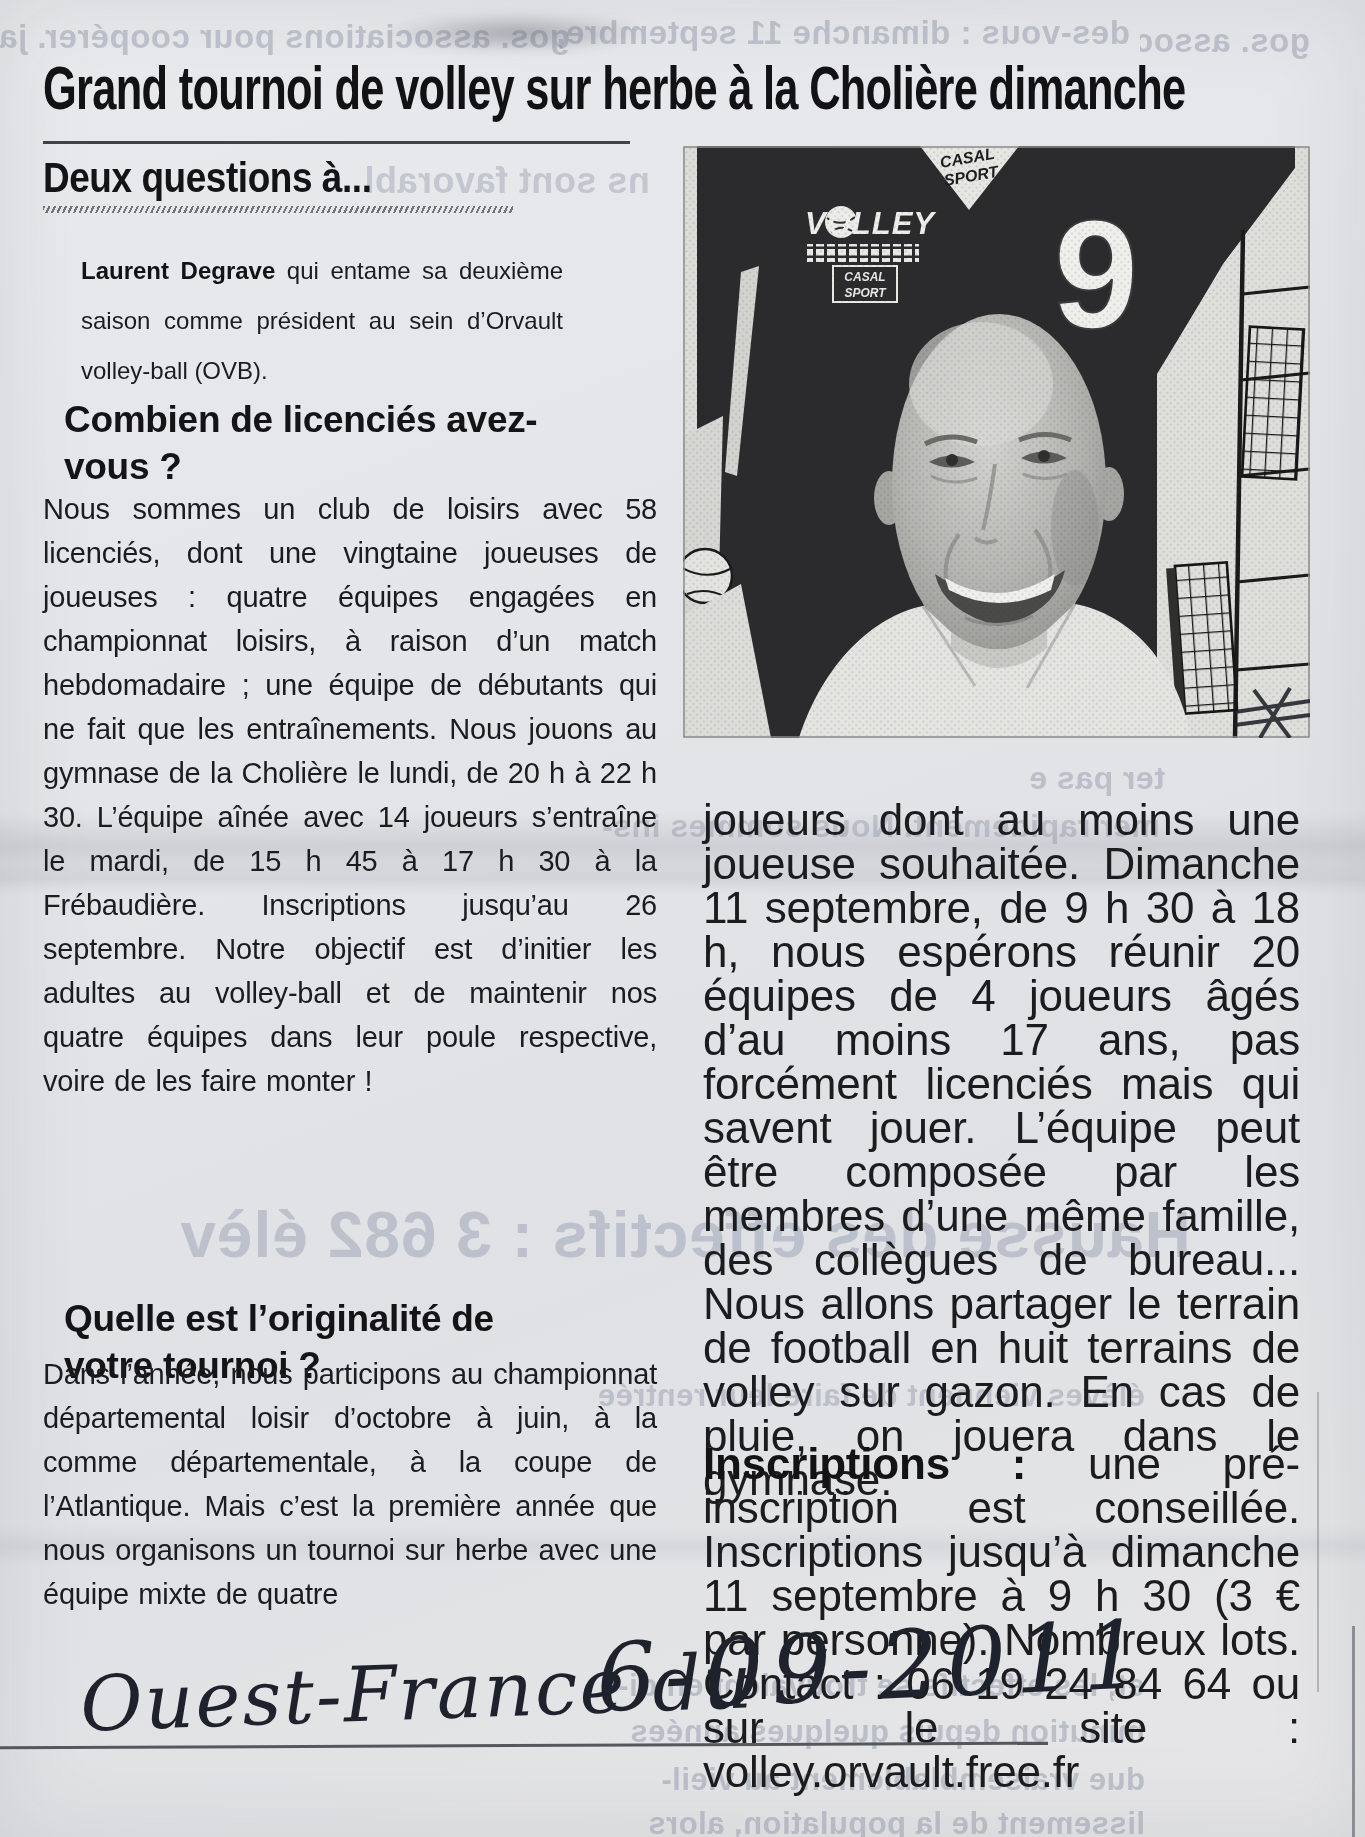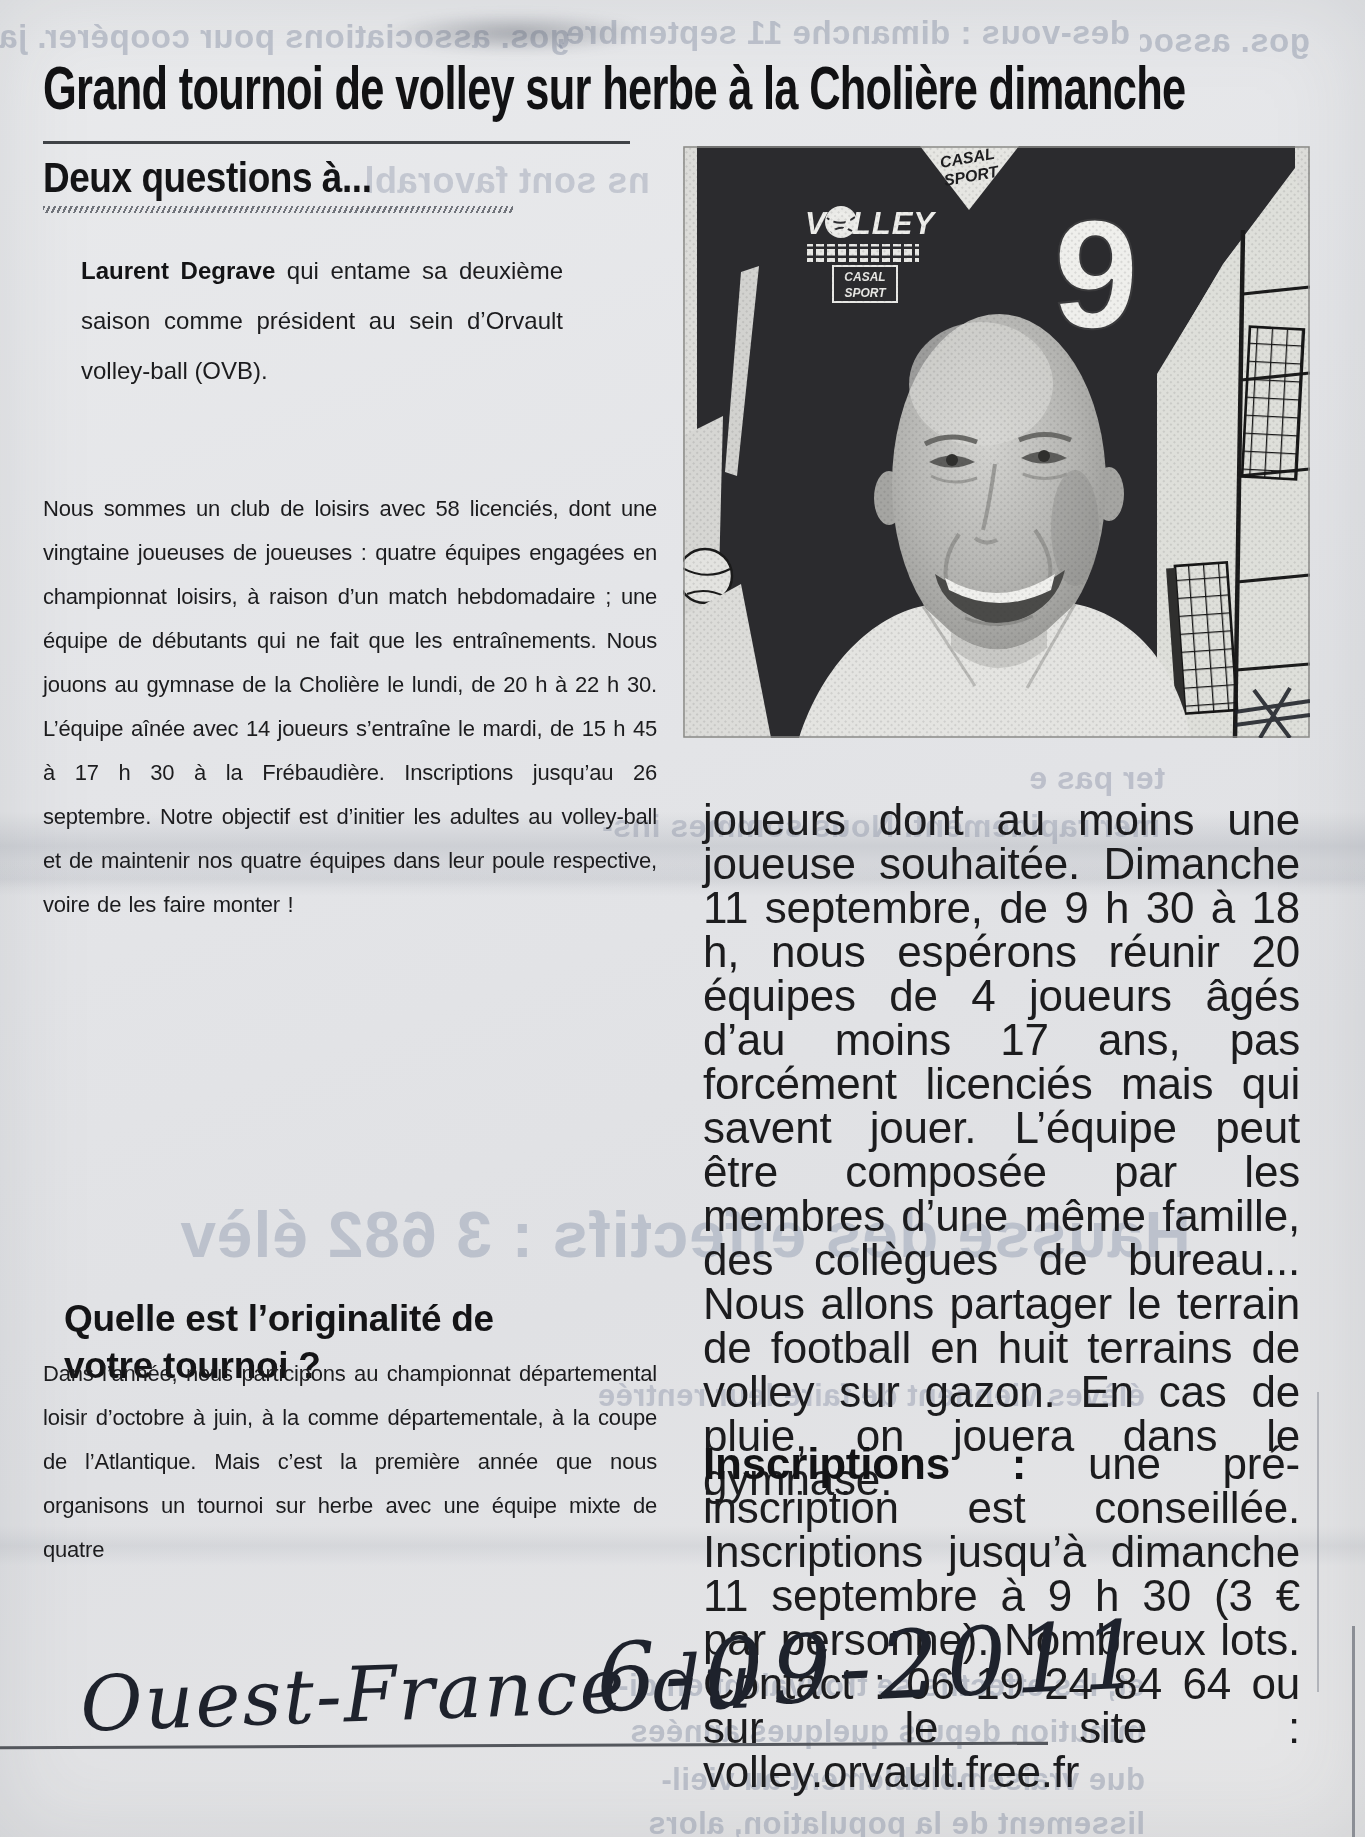--- a/index.html
+++ b/index.html
@@ -47,21 +47,21 @@
     font-size:42px; letter-spacing:-.5px; white-space:nowrap;
     transform:scaleX(.88); transform-origin:left top; color:#141416;}
   .rule-hatch{position:absolute; left:43px; top:206px; width:470px; height:7px; z-index:3;
     background:repeating-linear-gradient(115deg,#70737a 0 2px, transparent 2px 5px);}
   .col{position:absolute; z-index:3; text-align:justify; color:#1c1c1e;}
   .intro{left:43px; top:222px; width:482px; font-size:24px; line-height:50px;margin-left:38px;}
   .q-head{left:64px; width:480px; font-weight:bold; font-size:37px; line-height:47px;
     text-align:left; letter-spacing:-.3px; color:#141416;}
   .q1{top:396px;}
   .q2{top:1295px;}
-  .answer{left:43px; width:614px; font-size:22px; line-height:44px;
+  .answer{left:43px; width:614px; font-size:29px; line-height:44px;
     letter-spacing:-.2px; word-spacing:1.5px;}
   .a1{top:487px;}
   .a2l{top:1352px;}
   .rcol{left:703px; width:597px; font-size:44px; line-height:44px;
     letter-spacing:-.2px; word-spacing:1.5px;}
   .a2r{top:798px;}
   .inscr{top:1398px;}
   .boldlead{font-weight:bold; color:#131315;}
   .caption{position:absolute; left:684px; top:745px; width:620px; z-index:3;
     font-style:italic; font-size:35px; color:#232325; letter-spacing:-.2px;}
@@ -103,20 +103,21 @@
   <div class="band band3"></div>
   <div class="clip-edge-v"></div>
   <div class="clip-edge-v2"></div>
 
   <div class="headline">Grand tournoi de volley sur herbe à la Cholière dimanche</div>
   <div class="rule-solid"></div>
   <div class="kicker">Deux questions à...</div>
   <div class="rule-hatch"></div>
 
   <p class="col intro"><span class="boldlead">Laurent Degrave</span><span> qui entame sa deuxième saison comme président au sein d’Orvault volley-ball (OVB).</span></p>
+  <div class="col q-head q1">Combien de licenciés avez-vous ?</div>
   <div class="col answer a1">Nous sommes un club de loisirs avec 58 licenciés, dont une vingtaine joueuses de joueuses : quatre équipes engagées en championnat loisirs, à raison d’un match hebdomadaire ; une équipe de débutants qui ne fait que les entraînements. Nous jouons au gymnase de la Cholière le lundi, de 20 h à 22 h 30. L’équipe aînée avec 14 joueurs s’entraîne le mardi, de 15 h 45 à 17 h 30 à la Frébaudière. Inscriptions jusqu’au 26 septembre. Notre objectif est d’initier les adultes au volley-ball et de maintenir nos quatre équipes dans leur poule respective, voire de les faire monter !</div>
   <div class="col q-head q2">Quelle est l’originalité de votre tournoi ?</div>
   <div class="col answer a2l">Dans l’année, nous participons au championnat départemental loisir d’octobre à juin, à la comme départementale, à la coupe de l’Atlantique. Mais c’est la première année que nous organisons un tournoi sur herbe avec une équipe mixte de quatre</div>
 
   <div class="photo-wrap">
     <svg width="627" height="592" viewBox="0 0 627 592">
       <defs>
         <radialGradient id="gSkin" cx="45%" cy="38%" r="75%">
           <stop offset="0%" stop-color="#d3d3d0"></stop>
           <stop offset="55%" stop-color="#b4b4b1"></stop>

